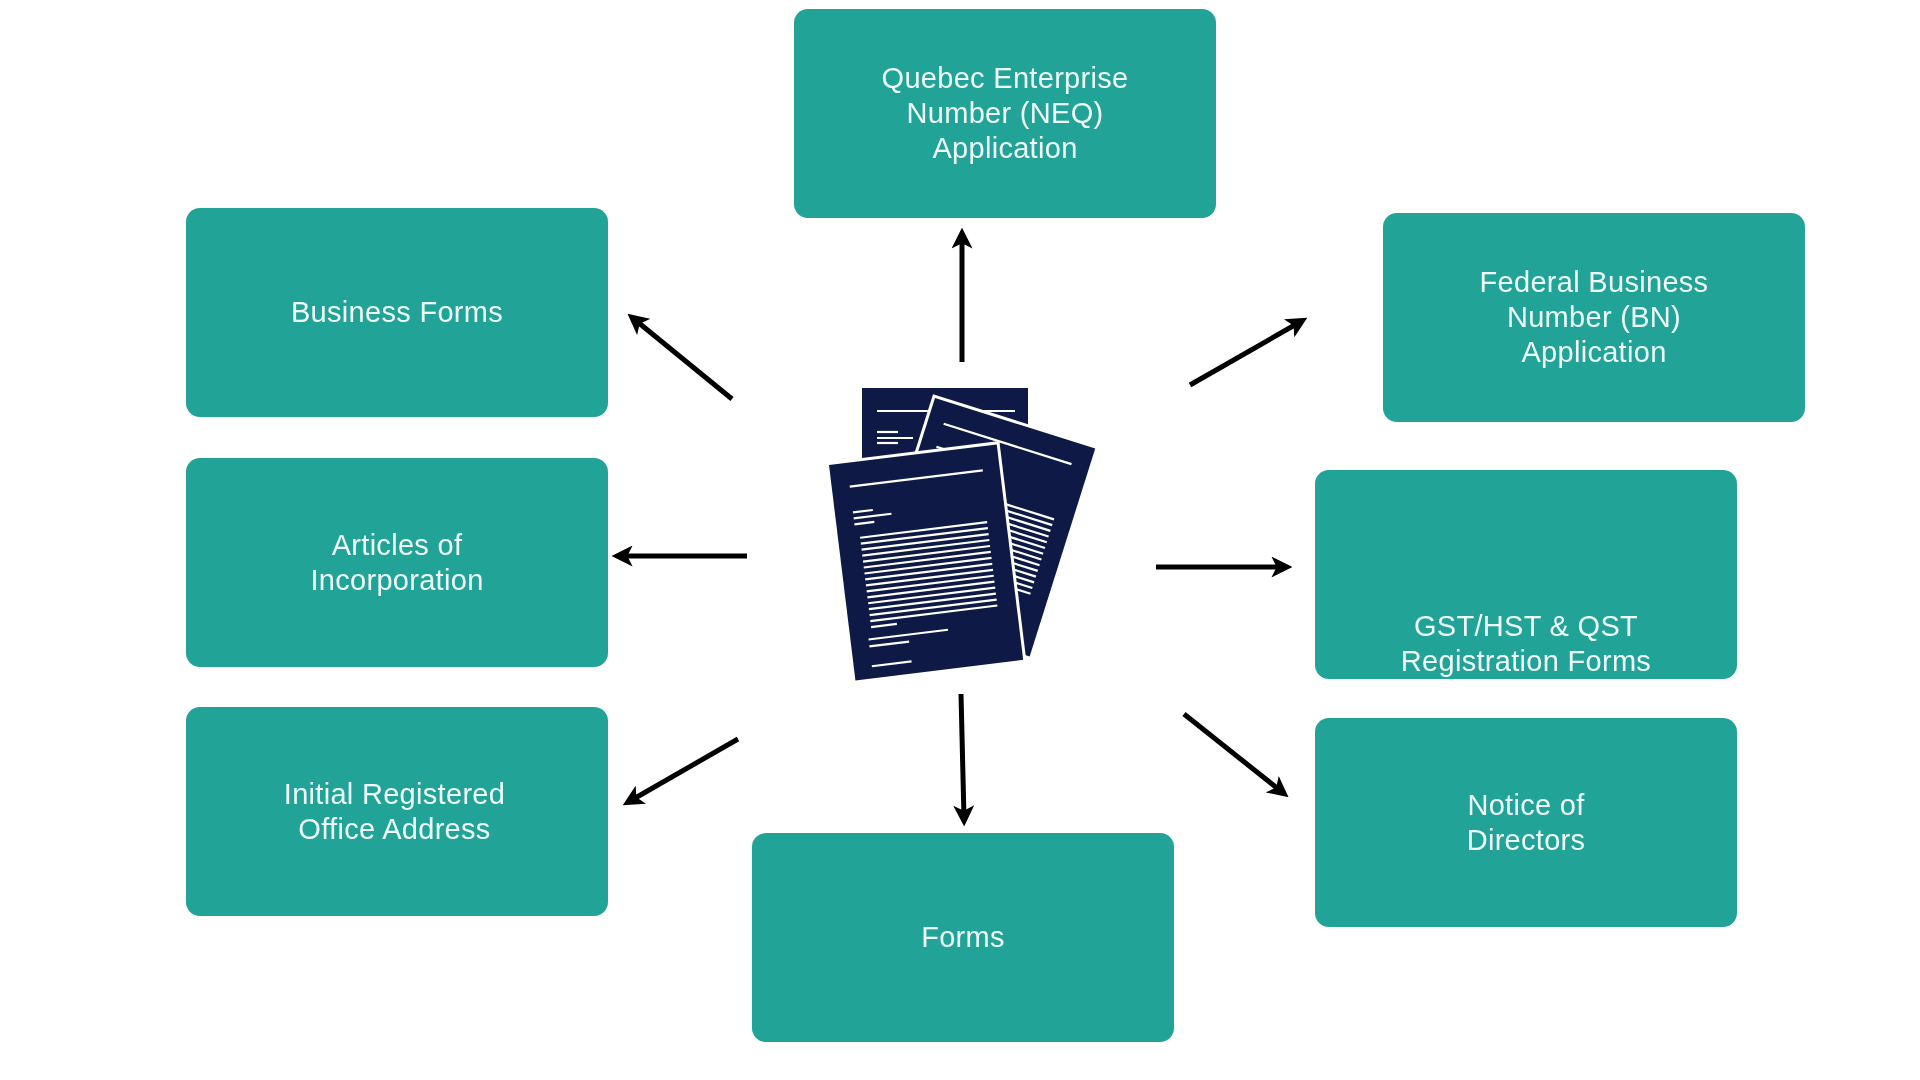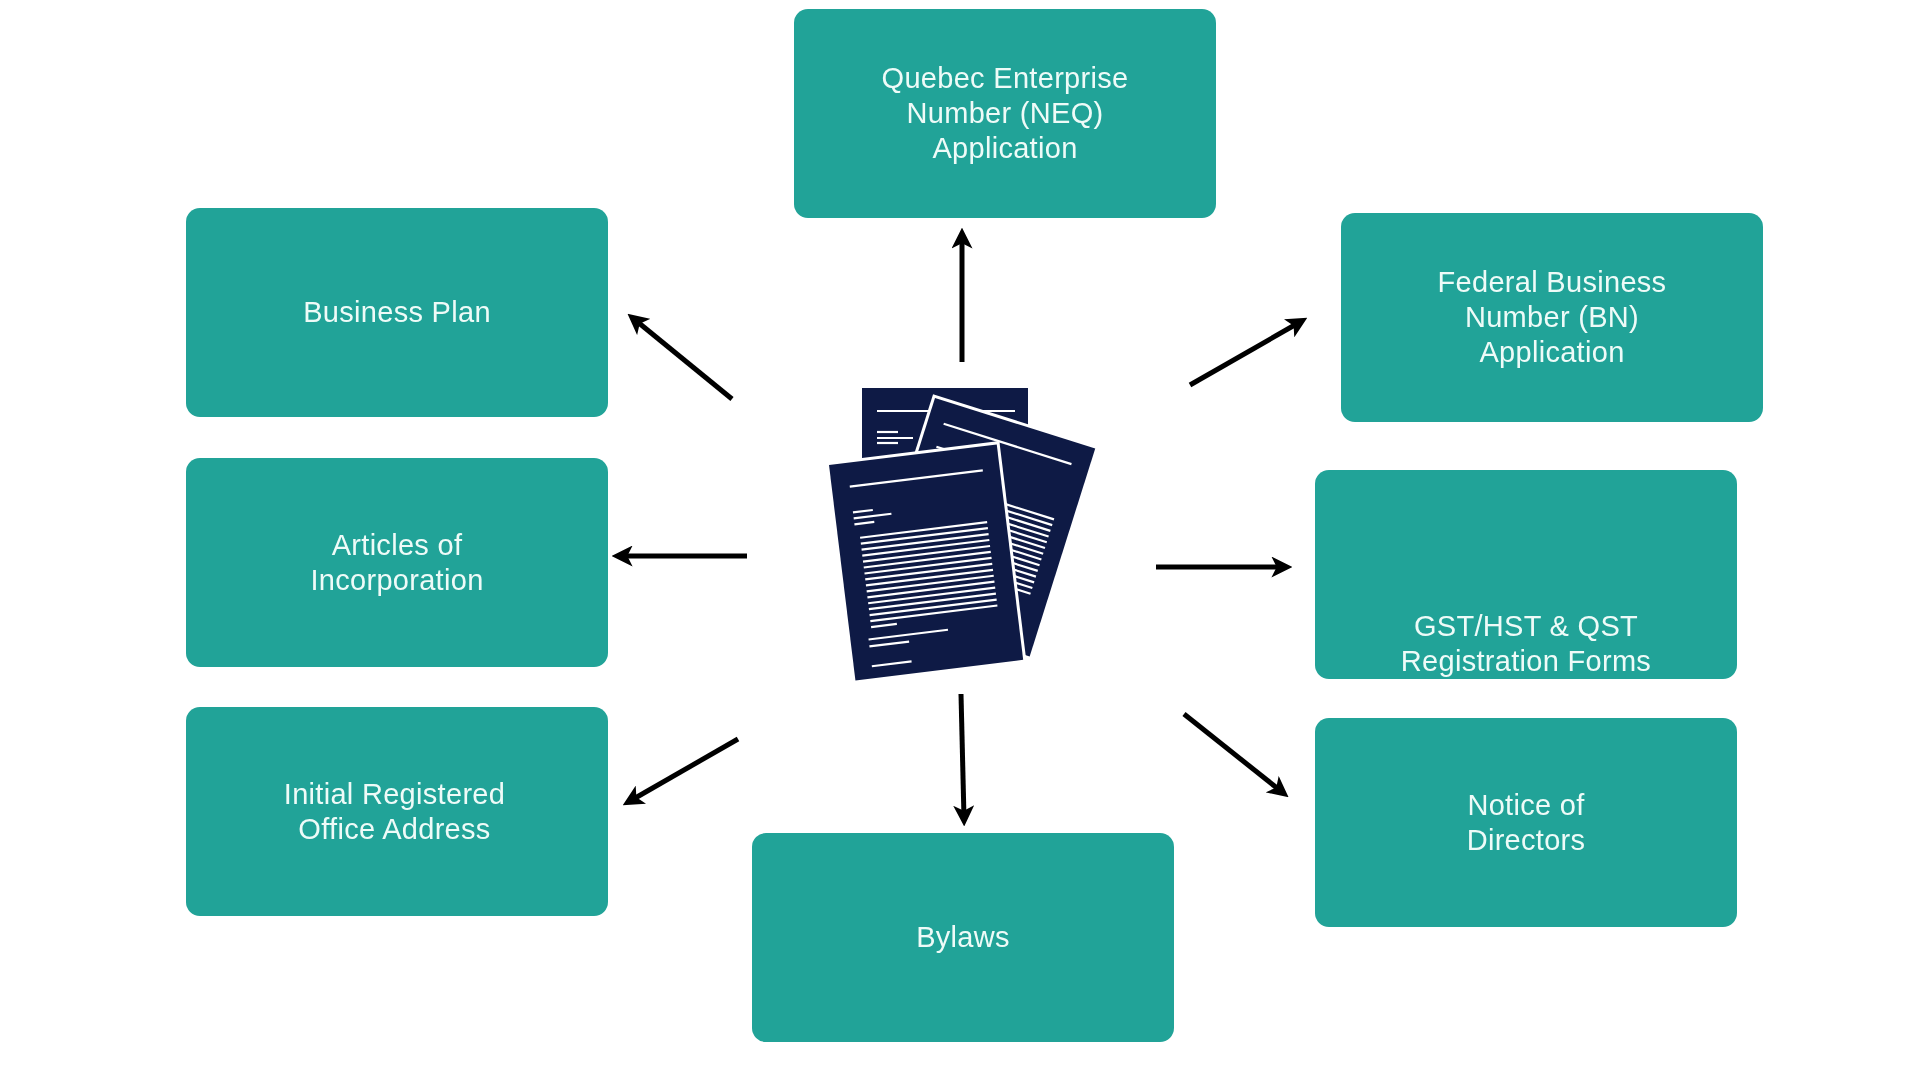--- a/index.html
+++ b/index.html
@@ -20,23 +20,23 @@
 </style>
 </head>
 <body>
 
 <div class="box" style="left:771px; top:9px;margin-left:23px;">
   <div class="label">Quebec Enterprise
 Number (NEQ)
 Application</div>
 </div>
 <div class="box" style="left:186px; top:208px;">
-  <div class="label">Business Plan</div>
+  <div class="label">Business Forms</div>
 </div>
-<div class="box" style="left:1341px; top:213px;">
+<div class="box" style="left:1383px; top:213px;">
   <div class="label">Federal Business
 Number (BN)
 Application</div>
 </div>
 <div class="box" style="left:186px; top:458px;justify-content:center;">
   <div class="label">Articles of
 Incorporation</div>
 </div>
 <div class="box" style="left:1315px; top:470px;align-items:flex-end;">
   <div class="label">GST/HST &amp; QST
@@ -44,21 +44,21 @@
 </div>
 <div class="box" style="left:186px; top:707px;padding-left:25px;">
   <div class="label">Initial Registered
 Office Address</div>
 </div>
 <div class="box" style="left:1315px; top:718px;">
   <div class="label">Notice of
 Directors</div>
 </div>
 <div class="box" style="left:752px; top:833px;">
-  <div class="label">Bylaws</div>
+  <div class="label">Forms</div>
 </div>
 
 <svg id="arrows" width="1920" height="1080">
   <defs>
     <marker id="ah" viewBox="0 0 10 10" refX="6" refY="5" markerWidth="4.2" markerHeight="4.2" orient="auto-start-reverse" markerUnits="strokeWidth">
       <path d="M0,0 L10,5 L0,10 L2.5,5 Z" fill="#000"></path>
     </marker>
   </defs>
   <g stroke="#000" stroke-width="5" fill="none" marker-end="url(#ah)">
     <line x1="962" y1="362" x2="962" y2="236"></line>

